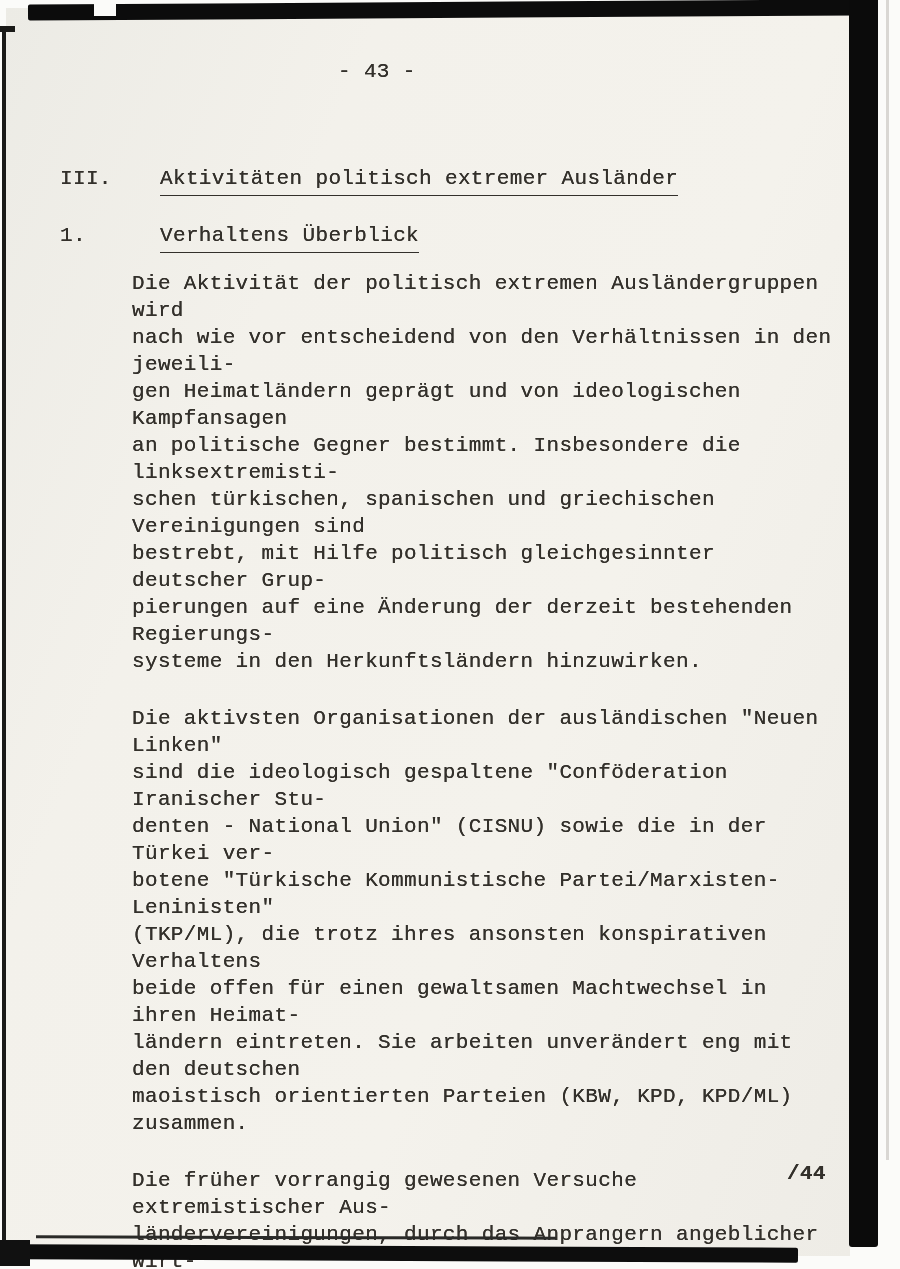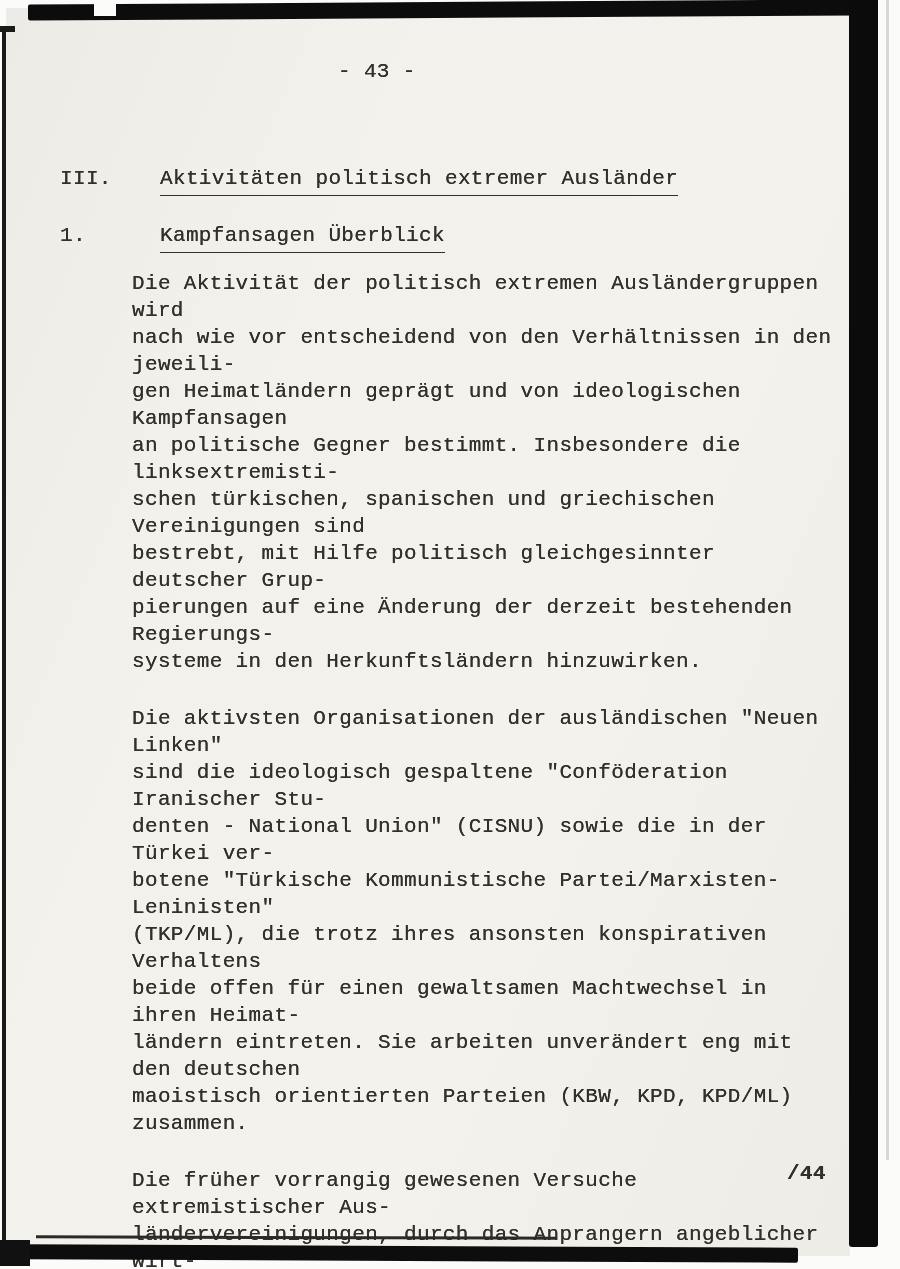--- a/index.html
+++ b/index.html
@@ -111,21 +111,21 @@
 
     <div class="typed page-number">- 43 -</div>
 
     <div class="heading-row heading-section">
       <span class="typed heading-num">III.</span>
       <span class="typed heading-title">Aktivitäten politisch extremer Ausländer</span>
     </div>
 
     <div class="heading-row heading-subsection">
       <span class="typed heading-num">1.</span>
-      <span class="typed heading-title">Kampfansagen Überblick</span>
+      <span class="typed heading-title">Verhaltens Überblick</span>
     </div>
 
     <div class="body-text">
       <p class="typed">Die Aktivität der politisch extremen Ausländergruppen wird
 nach wie vor entscheidend von den Verhältnissen in den jeweili-
 gen Heimatländern geprägt und von ideologischen Kampfansagen
 an politische Gegner bestimmt. Insbesondere die linksextremisti-
 schen türkischen, spanischen und griechischen Vereinigungen sind
 bestrebt, mit Hilfe politisch gleichgesinnter deutscher Grup-
 pierungen auf eine Änderung der derzeit bestehenden Regierungs-

